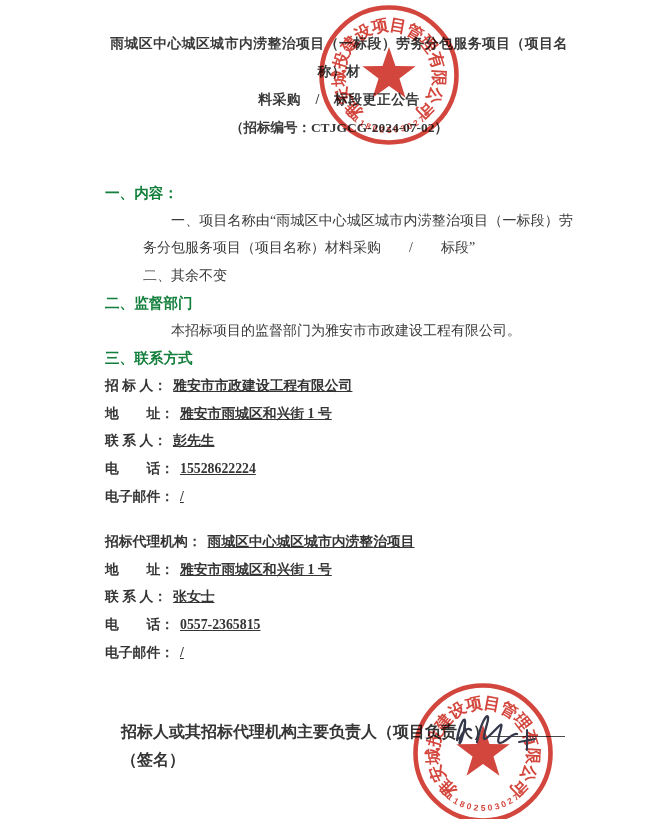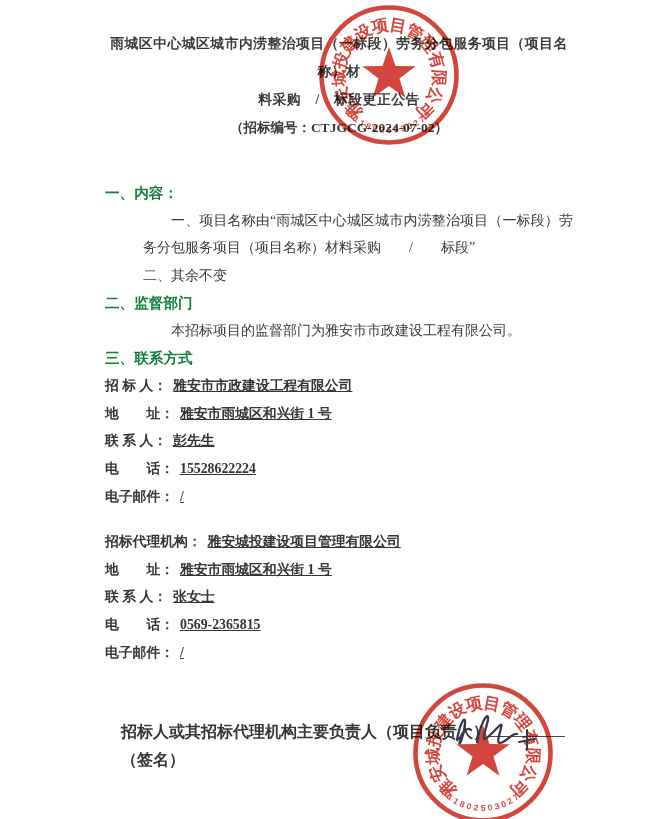--- a/index.html
+++ b/index.html
@@ -77,24 +77,24 @@
 
     <div class="tenderer-block">
       <div class="crow"><span class="lbl">招 标 人：</span><span class="val">雅安市市政建设工程有限公司</span></div>
       <div class="crow"><span class="lbl">地　　址：</span><span class="val">雅安市雨城区和兴街 1 号</span></div>
       <div class="crow"><span class="lbl">联 系 人：</span><span class="val">彭先生</span></div>
       <div class="crow"><span class="lbl">电　　话：</span><span class="val">15528622224</span></div>
       <div class="crow"><span class="lbl">电子邮件：</span><span class="val">/</span></div>
     </div>
 
     <div class="agency-block">
-      <div class="crow"><span class="lbl">招标代理机构：</span><span class="val">雅安城投建设项目管理有限公司</span></div>
+      <div class="crow"><span class="lbl">招标代理机构：</span><span class="val">雨城区中心城区城市内涝整治项目</span></div>
       <div class="crow"><span class="lbl">地　　址：</span><span class="val">雅安市雨城区和兴街 1 号</span></div>
       <div class="crow"><span class="lbl">联 系 人：</span><span class="val">张女士</span></div>
-      <div class="crow"><span class="lbl">电　　话：</span><span class="val">0569-2365815</span></div>
+      <div class="crow"><span class="lbl">电　　话：</span><span class="val">0557-2365815</span></div>
       <div class="crow"><span class="lbl">电子邮件：</span><span class="val">/</span></div>
     </div>
 
     <div class="sig-line1"><span>招标人或其招标代理机构主要负责人（项目负责人）</span><span class="uline sign"></span><span>（签名）</span></div>
 
   </div>
 
   <svg class="seal top" width="150" height="150" viewBox="0 0 150 150">
       <circle cx="75" cy="75" r="67.5" fill="none" stroke="#d0362c" stroke-width="4.6"></circle>
       <text fill="#d0362c" font-size="16.5" font-weight="bold" font-family="&quot;Liberation Serif&quot;,&quot;DejaVu Serif&quot;,serif" text-anchor="middle" dominant-baseline="central" transform="translate(39.64466094067263,110.35533905932738) rotate(225)">雅</text>

